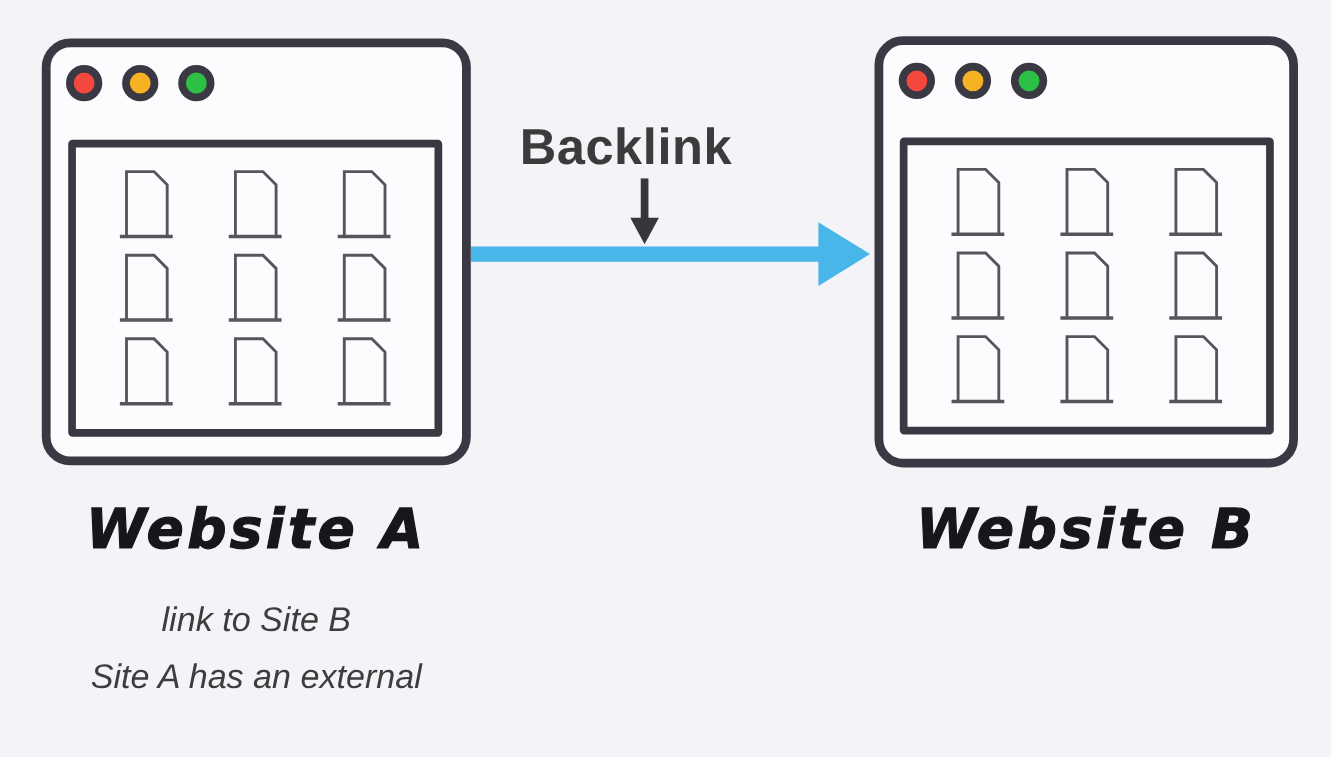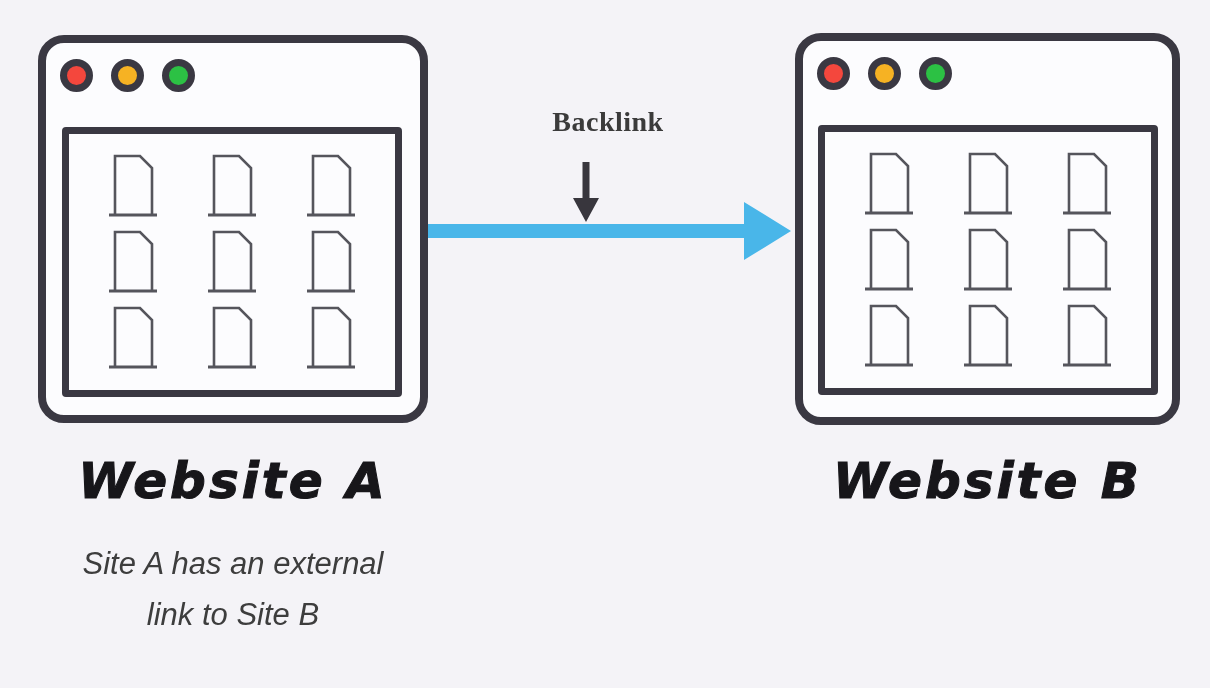--- a/index.html
+++ b/index.html
@@ -41,22 +41,22 @@
     border:7px solid var(--frame-border);border-radius:4px;
     display:grid;grid-template-columns:repeat(3,52px);
     justify-content:space-between;align-content:space-between;
     padding:20px 38px;background:var(--window-fill);
   }
   #window-b .frame{left:15px;}
   .doc{width:52px;height:64px;display:block;}
   .doc .doc-page{stroke:var(--doc-stroke);stroke-width:2.6;fill:none;}
   .doc .doc-base{stroke:var(--doc-stroke);stroke-width:3.2;fill:none;}
   #backlink-label{
-    position:absolute;left:456px;top:106px;width:304px;text-align:center;
-    font-weight:700;font-size:28px;letter-spacing:.5px;color:var(--label-color);font-family:Liberation Serif, serif;
+    position:absolute;left:417px;top:106px;width:304px;text-align:center;
+    font-weight:700;font-size:46px;letter-spacing:.5px;color:var(--label-color);
   }
   .pointer-arrow{position:absolute;left:570px;top:162px;width:32px;height:60px;}
   .backlink-arrow{position:absolute;left:428px;top:198px;width:363px;height:66px;}
   .site-title{
     position:absolute;text-align:center;
     font-family:"DejaVu Sans",sans-serif;font-style:italic;font-weight:800;
     font-size:50px;letter-spacing:3px;color:var(--title-color);
     -webkit-text-stroke:1.1px var(--title-color);
   }
   #title-a{left:38px;top:452px;width:390px;}
@@ -173,17 +173,17 @@
   </svg>
 
   <svg class="backlink-arrow" viewBox="0 0 363 66">
     <path d="M0 26 H316 V4 L363 33 L316 62 V40 H0 Z" fill="var(--arrow-blue)"></path>
   </svg>
 
   <div class="site-title" id="title-a">Website A</div>
   <div class="site-title" id="title-b">Website B</div>
 
   <div class="caption" id="caption-a">
+    <div>link to Site B</div>
     <div>Site A has an external</div>
-    <div>link to Site B</div>
   </div>
 
 </div>
 
 </body></html>

